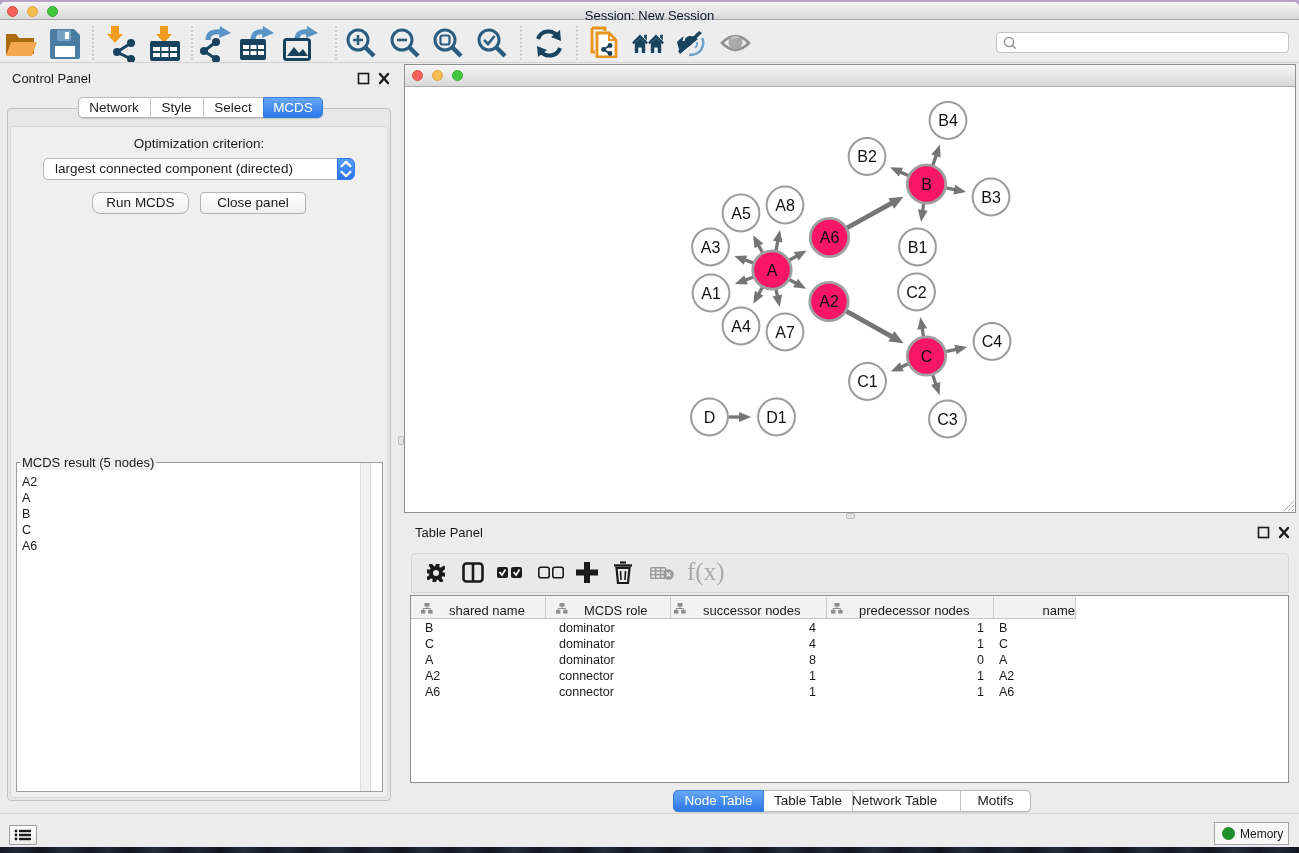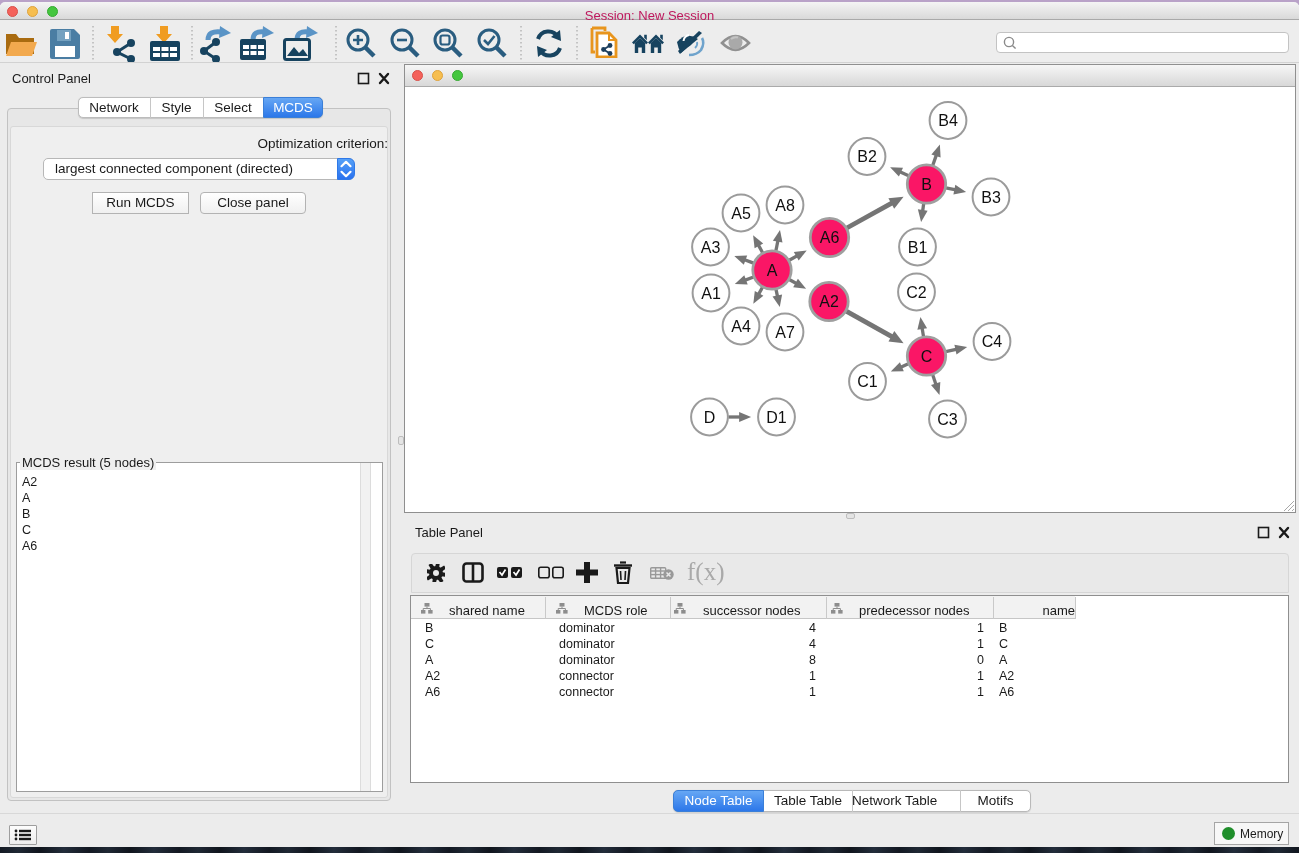--- a/index.html
+++ b/index.html
@@ -6,21 +6,21 @@
 .abs{position:absolute}
 </style></head><body>
 <div id="root">
 
 <div class="abs" style="left:0;top:0;width:1299px;height:5px;background:#b9a2c8"></div>
 
 <div class="abs" style="left:0;top:2px;width:1299px;height:18px;background:linear-gradient(#f4f4f4,#d9d9d9);border-bottom:1px solid #a9a9a9;border-radius:5px 5px 0 0"></div>
 <div class="abs" style="left:7px;top:6px;width:11px;height:11px;border-radius:50%;background:#f4625b;border:1px solid #d8504a"></div>
 <div class="abs" style="left:27px;top:6px;width:11px;height:11px;border-radius:50%;background:#f6be50;border:1px solid #dfa33c"></div>
 <div class="abs" style="left:47px;top:6px;width:11px;height:11px;border-radius:50%;background:#45c63f;border:1px solid #36aa32"></div>
-<div class="abs" style="left:0;top:8px;width:1299px;text-align:center;font-size:13px;color:#be185d">Session: New Session</div>
+<div class="abs" style="left:0;top:8px;width:1299px;text-align:center;font-size:13px;color:#0f172a">Session: New Session</div>
 
 <div class="abs" style="left:0;top:20px;width:1299px;height:43px;background:#ededed;border-bottom:1px solid #d2d2d2"></div>
 <svg class="abs" style="left:92px;top:26px" width="2" height="34">
       <line x1="1" y1="0" x2="1" y2="34" stroke="#9a9a9a" stroke-width="1" stroke-dasharray="1.5,2.5"></line>
     </svg>
 <svg class="abs" style="left:191px;top:26px" width="2" height="34">
       <line x1="1" y1="0" x2="1" y2="34" stroke="#9a9a9a" stroke-width="1" stroke-dasharray="1.5,2.5"></line>
     </svg>
 <svg class="abs" style="left:335px;top:26px" width="2" height="34">
       <line x1="1" y1="0" x2="1" y2="34" stroke="#9a9a9a" stroke-width="1" stroke-dasharray="1.5,2.5"></line>
@@ -157,30 +157,30 @@
 
 <div class="abs" style="left:78px;top:97px;width:245px;height:21px;background:#fff;border:1px solid #bcbcbc;border-radius:5px;box-shadow:0 0.5px 1px rgba(0,0,0,.15)"></div>
 <div class="abs" style="left:150px;top:97px;width:1px;height:21px;background:#c6c6c6"></div>
 <div class="abs" style="left:203px;top:97px;width:1px;height:21px;background:#c6c6c6"></div>
 <div class="abs" style="left:263px;top:97px;width:60px;height:21px;background:linear-gradient(#66a7f4,#2c77e9);border:1px solid #3a7fd8;border-radius:0 5px 5px 0"></div>
 <div class="abs" style="left:78px;top:100px;width:72px;height:16px;text-align:center;font-size:13.5px">Network</div>
 <div class="abs" style="left:150px;top:100px;width:53px;height:16px;text-align:center;font-size:13.5px">Style</div>
 <div class="abs" style="left:203px;top:100px;width:60px;height:16px;text-align:center;font-size:13.5px">Select</div>
 <div class="abs" style="left:263px;top:100px;width:60px;height:16px;text-align:center;font-size:13.5px;color:#fff">MCDS</div>
 
-<div class="abs" style="left:10px;top:136px;width:378px;text-align:right;font-size:13.5px">Optimization criterion:</div>
+<div class="abs" style="left:10px;top:136px;width:378px;text-align:center;font-size:13.5px">Optimization criterion:</div>
 <div class="abs" style="left:43px;top:158px;width:311px;height:22px;background:#fff;border:1px solid #b7b7b7;border-radius:5px"></div>
 <div class="abs" style="left:55px;top:161px;font-size:13.5px">largest connected component (directed)</div>
 <div class="abs" style="left:337px;top:158px;width:18px;height:22px;background:linear-gradient(#55a0f7,#2a72ef);border:1px solid #2e78e8;border-radius:0 6px 6px 0"></div>
 <svg class="abs" style="left:337px;top:158px" width="18" height="22">
 <path d="M4.5 8.2 L9 3.8 L13.5 8.2" fill="none" stroke="#fff" stroke-width="2.2" stroke-linecap="round" stroke-linejoin="round"></path>
 <path d="M4.5 13.8 L9 18.2 L13.5 13.8" fill="none" stroke="#fff" stroke-width="2.2" stroke-linecap="round" stroke-linejoin="round"></path>
 </svg>
 
-<div class="abs" style="left:92px;top:192px;width:97px;height:22px;background:linear-gradient(#ffffff,#f0f0f0);border:1px solid #b3b3b3;border-radius:0;text-align:center;line-height:20px;font-size:13.5px">Run MCDS</div>
+<div class="abs" style="left:92px;top:192px;width:97px;height:22px;background:linear-gradient(#ffffff,#f0f0f0);border:1px solid #b3b3b3;border-radius:8px;text-align:center;line-height:20px;font-size:13.5px">Run MCDS</div>
 <div class="abs" style="left:200px;top:192px;width:106px;height:22px;background:linear-gradient(#ffffff,#f0f0f0);border:1px solid #b3b3b3;border-radius:4px;text-align:center;line-height:20px;font-size:13.5px">Close panel</div>
 
 <div class="abs" style="left:16px;top:462px;width:367px;height:330px;border:1px solid #9d9d9d;background:#fff"></div>
 <div class="abs" style="left:20px;top:455px;background:#efefef;padding:0 2px;font-size:13px">MCDS result (5 nodes)</div>
 <div class="abs" style="left:360px;top:463px;width:11px;height:328px;background:#f1f1f1;border-left:1px solid #dcdcdc;border-right:1px solid #dcdcdc"></div>
 <div class="abs" style="left:22px;top:474px;font-size:12.5px;line-height:16.1px">A2<br>A<br>B<br>C<br>A6</div>
 
 <div class="abs" style="left:404px;top:64px;width:892px;height:449px;background:#fff;border:1px solid #8f8f8f"></div>
 <div class="abs" style="left:405px;top:65px;width:890px;height:22px;background:linear-gradient(#f6f6f6,#d8d8d8);border-bottom:1px solid #aaaaaa"></div>
 <div class="abs" style="left:412px;top:70px;width:11px;height:11px;border-radius:50%;background:#f4625b;border:1px solid #d8504a"></div>

